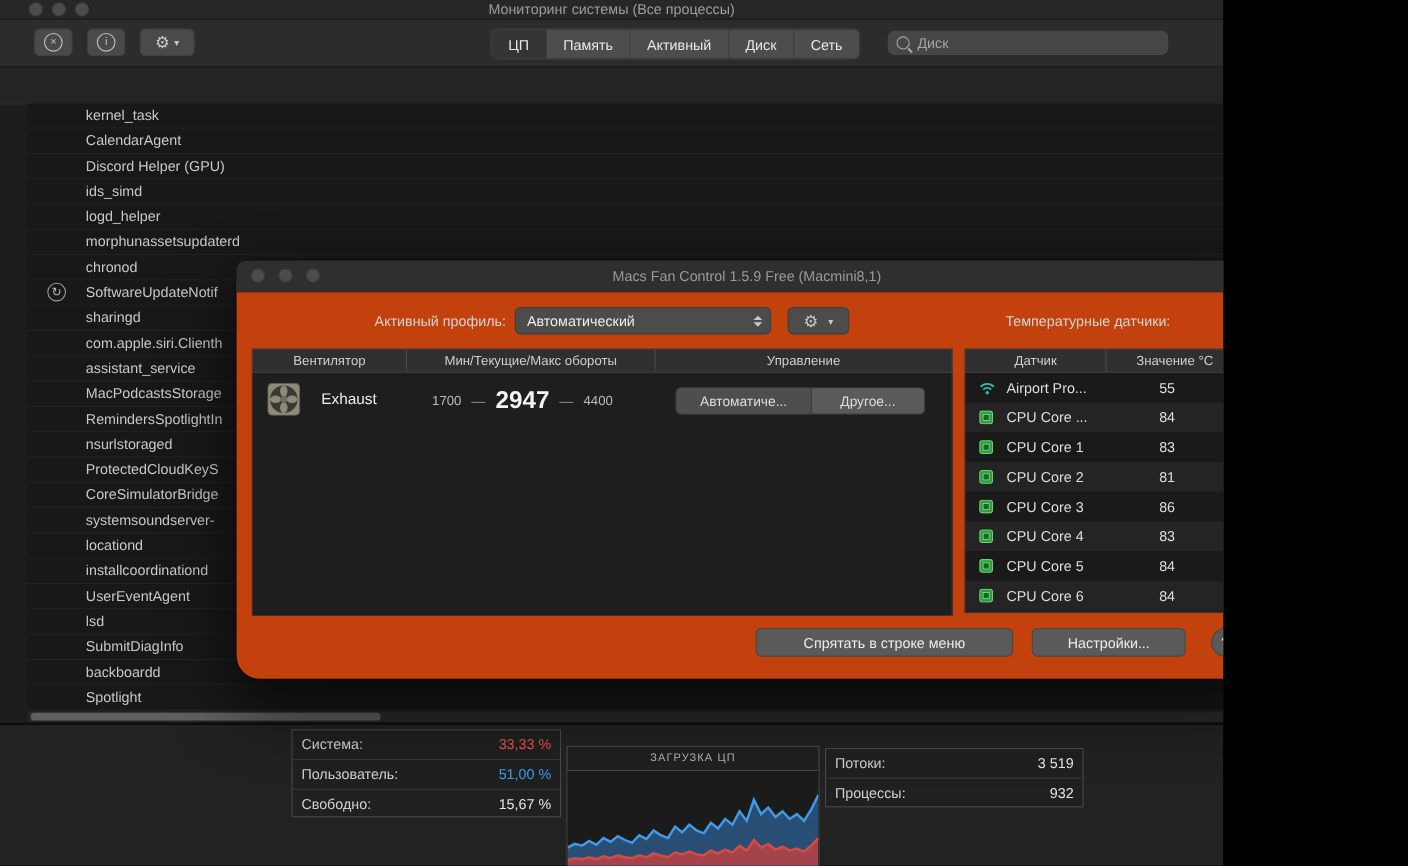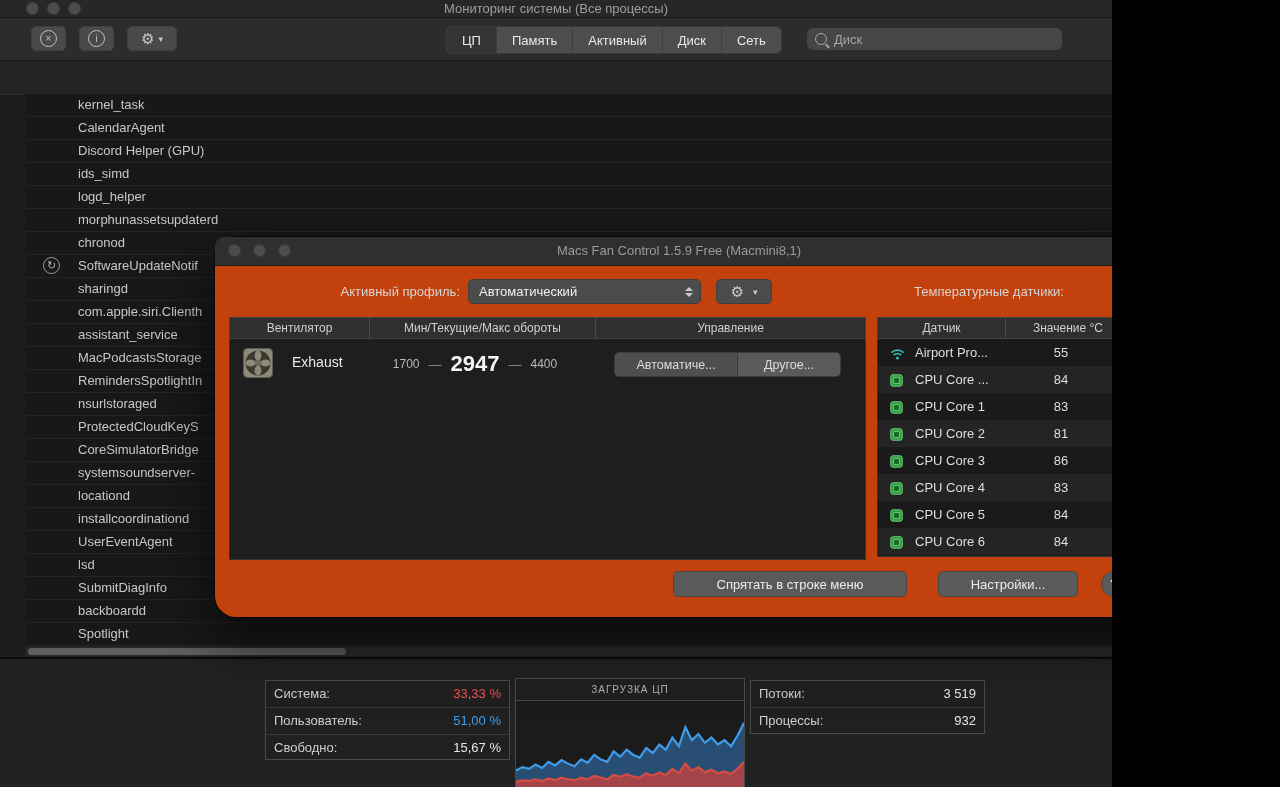--- a/index.html
+++ b/index.html
@@ -37,21 +37,21 @@
   .hscroll{position:absolute;left:25px;top:646px;width:1197px;height:11px;background:#2b2b2b;border:1px solid #1f1f1f;box-sizing:border-box;}
   .hthumb{position:absolute;left:2px;top:1px;width:318px;height:7px;background:#5f5f5f;border-radius:4px;}
   .am-footer{position:absolute;left:0;top:657px;right:0;bottom:0;background:#222;border-top:2px solid #0c0c0c;}
   .box{position:absolute;border:1px solid #4a4a4a;background:#202020;box-sizing:border-box;}
   .srow{height:26px;border-bottom:1px solid #383838;position:relative;}
   .srow:last-child{border-bottom:none;}
   .slabel{position:absolute;left:8px;top:5px;font-size:13px;color:#cfcfcf;}
   .sval{position:absolute;right:8px;top:5px;font-size:13px;color:#e6e6e6;}
   .sval.red{color:#f0524e;}
   .sval.blue{color:#3aa0f2;}
-  .box1{left:265px;top:21px;width:245px;height:80px;}
+  .box1{left:265px;top:4px;width:245px;height:80px;}
   .box2{left:750px;top:21px;width:235px;height:54px;}
   .chart-box{left:515px;top:19px;width:230px;height:111px;}
   .chart-title{height:21px;line-height:21px;text-align:center;font-size:10px;letter-spacing:1px;color:#b5b5b5;border-bottom:1px solid #454545;}
   .chart-area{position:absolute;left:0;top:22px;right:0;bottom:0;background:#1b1b1b;}
   .chart-area svg{position:absolute;left:0;top:0;width:100%;height:100%;}
   
   .fan-window{position:absolute;left:215px;top:237px;width:928px;height:380px;background:#c2410c;border-radius:21px;
     box-shadow:0 25px 60px rgba(0,0,0,0.65),0 0 0 1px #0a0a0a;}
   .fan-titlebar{position:absolute;left:0;top:0;right:0;height:28px;background:#2f2f2f;border-bottom:1px solid #1e1e1e;border-radius:9px 9px 0 0;}
   .fan-title{text-align:center;line-height:28px;font-size:13px;color:#9b9b9b;}
@@ -85,21 +85,21 @@
   .st-body{position:relative;height:218px;background:#1b1b1b;border:1px solid #343434;border-top:none;box-sizing:border-box;overflow:hidden;}
   .sensor-row{height:27px;position:relative;background:#1a1a1a;}
   .sensor-row.alt{background:#242424;}
   .s-icon{position:absolute;left:12px;top:7px;width:15px;height:14px;}
   .s-name{position:absolute;left:37px;top:6px;font-size:13px;color:#dedede;white-space:nowrap;}
   .s-val{position:absolute;left:128px;top:6px;width:110px;text-align:center;font-size:13px;color:#dedede;}
   .st-scroll{position:absolute;right:0;top:0;bottom:0;width:9px;background:#343434;border-left:1px solid #2a2a2a;box-sizing:border-box;}
   .st-thumb{position:absolute;top:2px;right:1px;width:6px;height:110px;background:#5a5a5a;border-radius:3px;}
   .fan-btn{position:absolute;height:26px;background:#5a5a5a;border:1px solid #474747;border-radius:5px;display:flex;
     align-items:center;justify-content:center;font-size:13px;color:#ececec;box-sizing:border-box;}
-  .hide-btn{left:458px;top:334px;width:234px;}
+  .hide-btn{left:472px;top:334px;width:234px;}
   .settings-btn{left:723px;top:334px;width:140px;}
   .help-btn{left:886px;top:334px;width:26px;height:26px;border-radius:50%;font-size:14px;}
   .corner{position:absolute;background:#0d0d0d;}
 </style>
 </head>
 <body>
 
 <div class="screen">
 
   <div class="corner" style="left:0;top:0;width:22px;height:17px;"></div>

